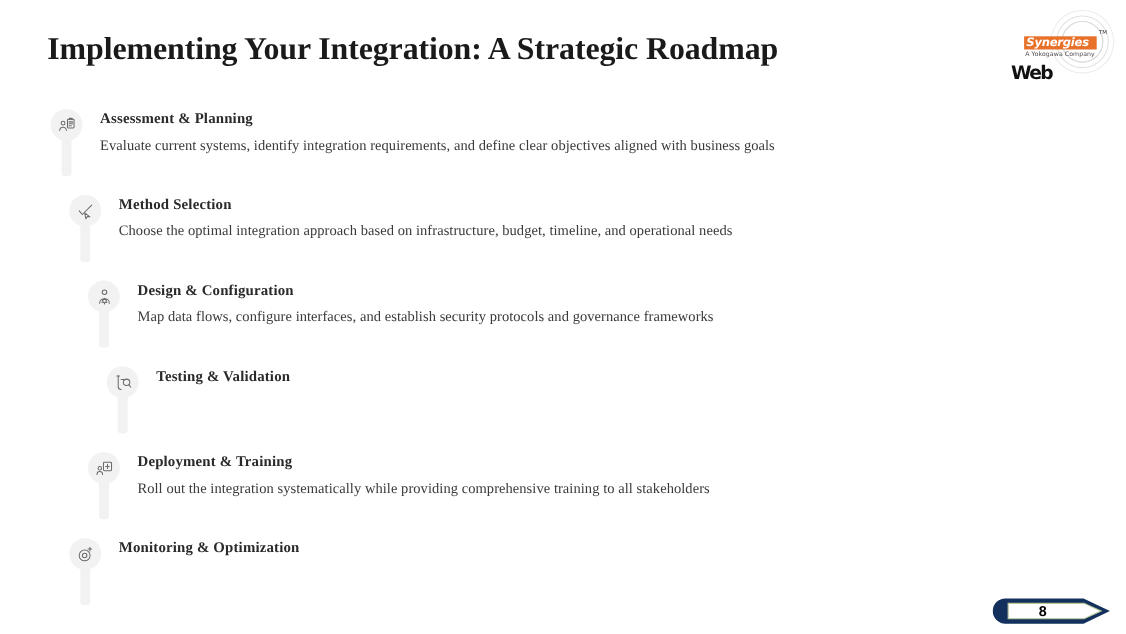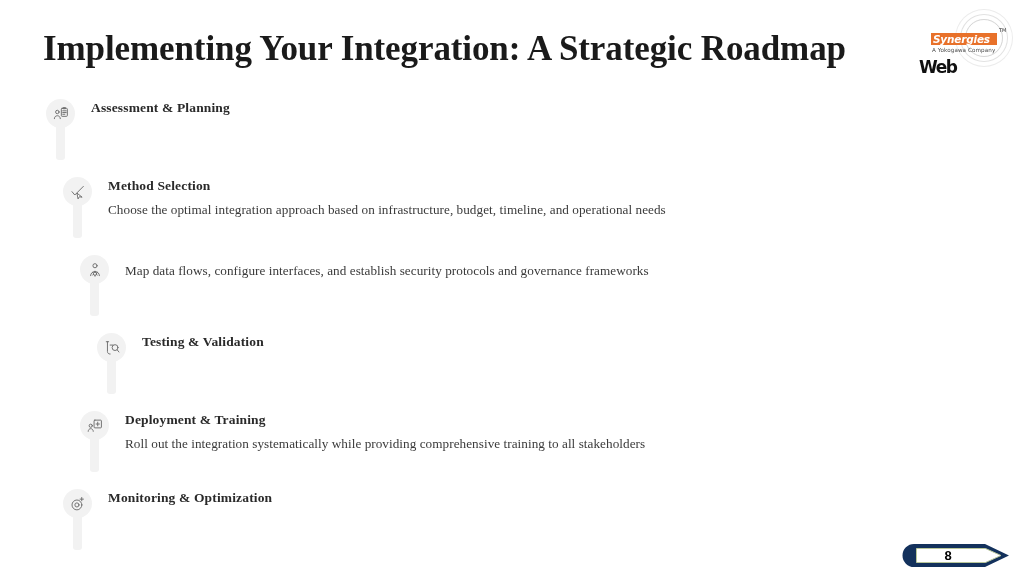--- a/index.html
+++ b/index.html
@@ -14,21 +14,21 @@
     overflow: hidden;
     position: relative;
   }
 
   
   .slide-title {
     position: absolute;
     left: 43px;
     top: 29px;
     font-family: "Liberation Serif", serif;
-    font-size: 35px;
+    font-size: 29px;
     font-weight: bold;
     color: #1a1a1a;
     letter-spacing: -0.1px;
     white-space: nowrap;
     text-align: center;
   }
 
   
   .logo {
     position: absolute;
@@ -218,20 +218,21 @@
           <circle cx="6.5" cy="9" r="2.6"></circle>
           <path d="M2 19c0-2.6 2-4.4 4.5-4.4S11 16.4 11 19"></path>
           <rect x="12.5" y="3.5" width="9" height="12" rx="1.2"></rect>
           <path d="M15.2 3.5V2.4h3.6v1.1z"></path>
           <path d="M14.6 7.2h5.2M14.6 9.8h5.2M14.6 12.4h3.2"></path>
         </svg>
       </div>
     </div>
     <div class="step-text">
       <div class="step-heading">Assessment &amp; Planning</div>
+      <div class="step-desc">Evaluate current systems, identify integration requirements, and define clear objectives aligned with business goals</div>
     </div>
   </div>
 
   <div class="step" style="left:63px; top:177px;">
     <div class="badge">
       <div class="badge-circle"></div>
       <div class="badge-stem"></div>
       <div class="badge-icon">
         <svg viewBox="0 0 24 24" fill="none" stroke="#6b6b6b" stroke-width="1.4" stroke-linecap="round" stroke-linejoin="round">
           <path d="M3 11.5l4.2 5L20 3.6"></path>
@@ -252,20 +253,21 @@
       <div class="badge-icon">
         <svg viewBox="0 0 24 24" fill="none" stroke="#6b6b6b" stroke-width="1.4" stroke-linecap="round" stroke-linejoin="round">
           <circle cx="12" cy="5.6" r="3.1"></circle>
           <path d="M5.4 20.5c0-3.6 3-6.2 6.6-6.2s6.6 2.6 6.6 6.2"></path>
           <circle cx="12" cy="17.6" r="2.4"></circle>
           <path d="M12 13.8v1.2M12 20.2v1.2M8.6 15.8l1 .6M14.4 19l1 .6M8.6 19.4l1-.6M14.4 16.2l1-.6"></path>
         </svg>
       </div>
     </div>
     <div class="step-text">
+      <div class="step-heading">Design &amp; Configuration</div>
       <div class="step-desc">Map data flows, configure interfaces, and establish security protocols and governance frameworks</div>
     </div>
   </div>
 
   <div class="step" style="left:97px; top:333px;">
     <div class="badge">
       <div class="badge-circle"></div>
       <div class="badge-stem"></div>
       <div class="badge-icon">
         <svg viewBox="0 0 24 24" fill="none" stroke="#6b6b6b" stroke-width="1.4" stroke-linecap="round" stroke-linejoin="round">

